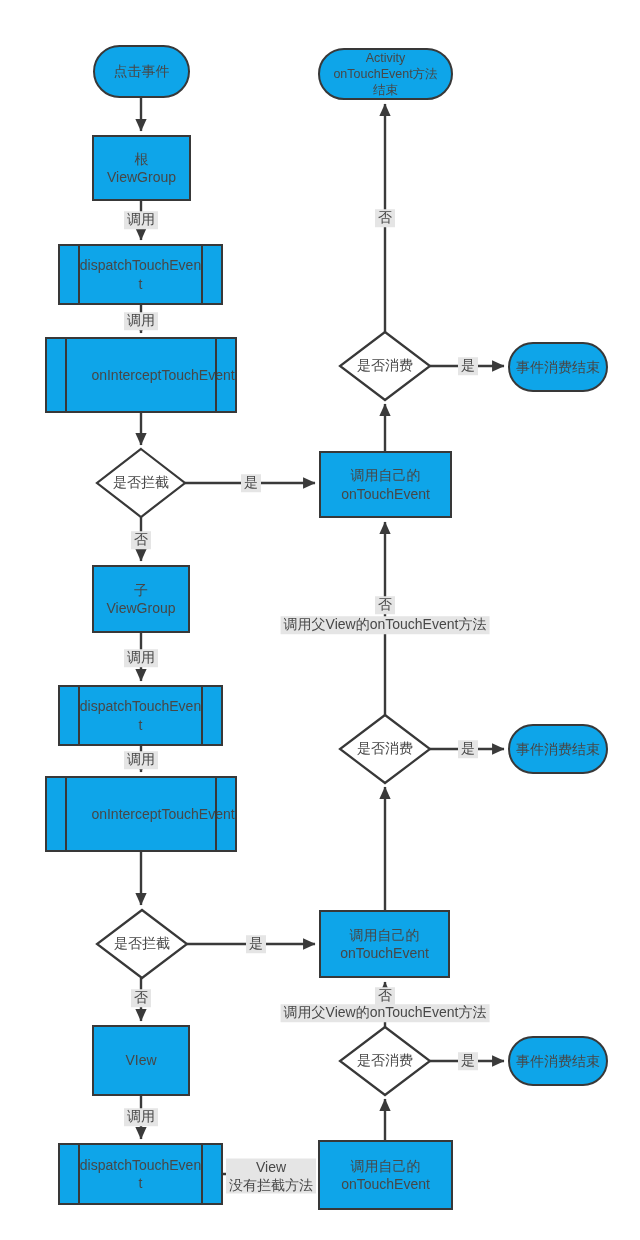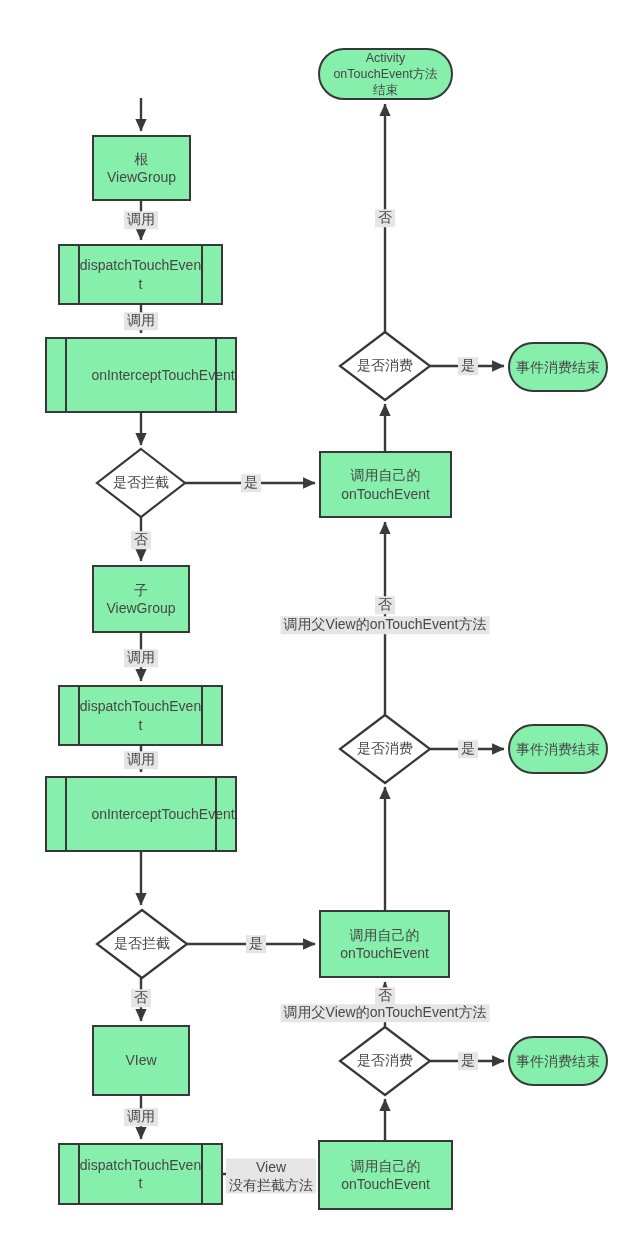--- a/index.html
+++ b/index.html
@@ -3,21 +3,21 @@
 <meta charset="utf-8">
 <style>
   html,body { margin:0; padding:0; background:#ffffff; }
   .canvas {
     position:relative; width:640px; height:1240px; background:#ffffff;
     font-family:"Liberation Sans","DejaVu Sans",sans-serif;
     color:#474747; overflow:hidden;
   }
   svg.links { position:absolute; left:0; top:0; width:640px; height:1240px; }
   .node {
-    position:absolute; box-sizing:border-box; background:#86efac;
+    position:absolute; box-sizing:border-box; background:#0ea5e9;
     border:2px solid #383838; display:flex; align-items:center; justify-content:center;
     text-align:center; font-size:14px; line-height:1.32; white-space:pre-line;
     z-index:2;
   }
   .stadium { border-radius:27px; }
   .small { font-size:12.5px; line-height:1.28; }
   .subroutine::before, .subroutine::after {
     content:""; position:absolute; top:0; bottom:0; width:0; border-left:2px solid #383838;
   }
   .subroutine::before { left:18px; }
@@ -68,20 +68,21 @@
     </g>
     <g fill="#ffffff" stroke="#383838" stroke-width="2.2">
       <polygon points="141,449 185,483 141,517 97,483"></polygon>
       <polygon points="142,910 187,944 142,978 97,944"></polygon>
       <polygon points="385,332 430,366 385,400 340,366"></polygon>
       <polygon points="385,715 430,749 385,783 340,749"></polygon>
       <polygon points="385,1027 430,1061 385,1095 340,1061"></polygon>
     </g>
   </svg>
 
+  <div class="node stadium" style="left:93px;top:45px;width:97px;height:53px;">点击事件</div>
 
   <div class="node" style="left:92px;top:135px;width:99px;height:66px;">根
 ViewGroup</div>
 
   <div class="node subroutine" style="left:58px;top:244px;width:165px;height:61px;">
     <span class="sub-inner w124">dispatchTouchEvent</span>
   </div>
 
   <div class="node subroutine" style="left:45px;top:337px;width:192px;height:76px;">
     <span class="sub-inner w150">onInterceptTouchEvent</span>

